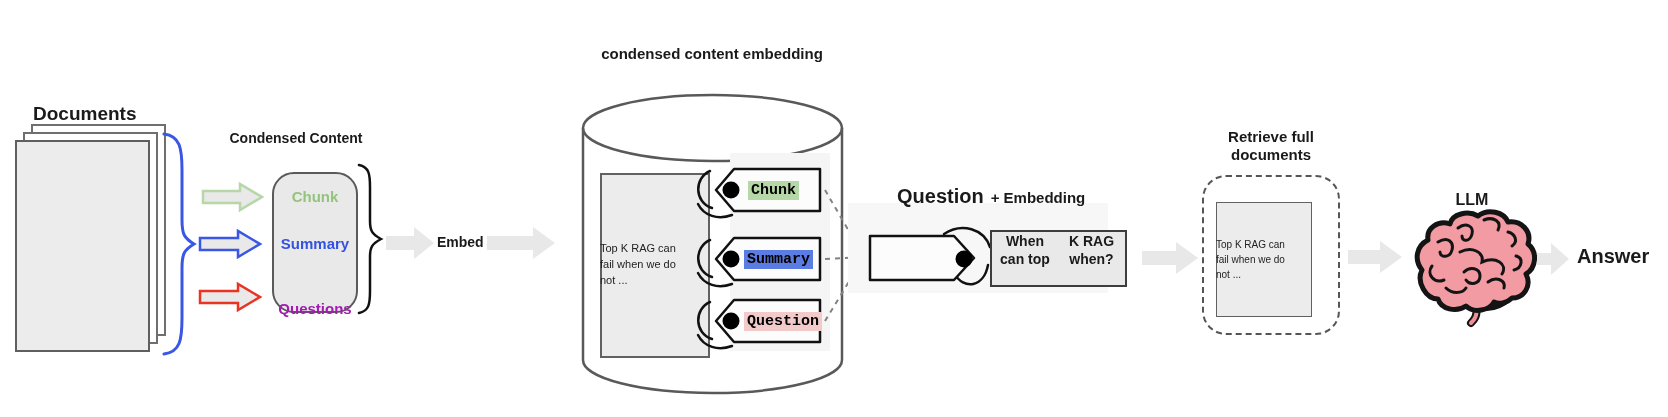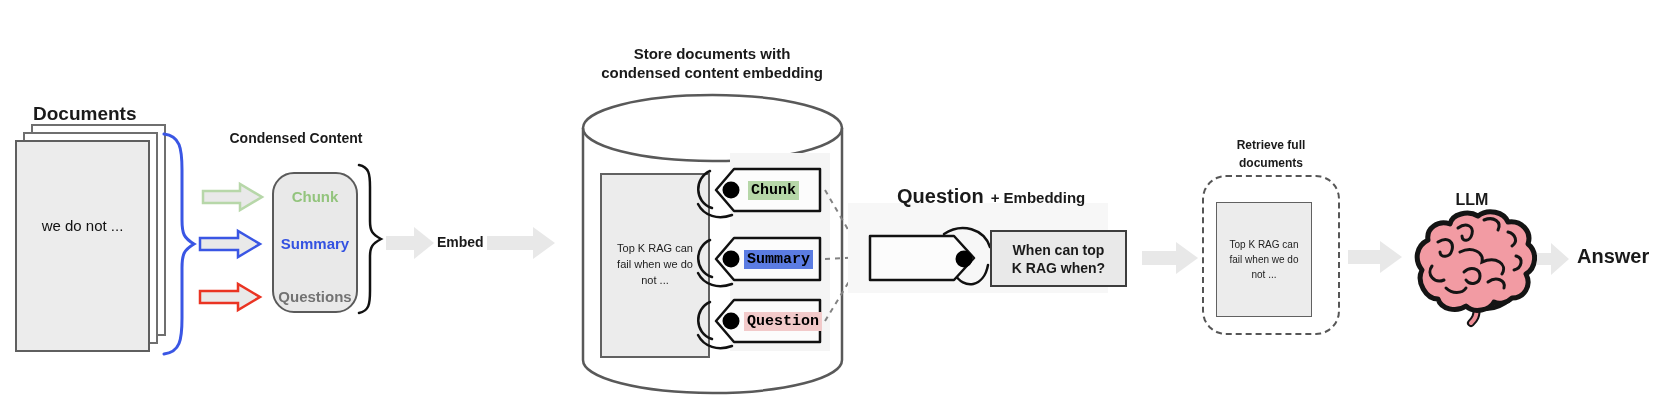--- a/index.html
+++ b/index.html
@@ -16,48 +16,47 @@
   .doc-lines{font-size:15px;line-height:23px;text-align:center;color:#111;}
   .hl-green{background:#b6d7a8;padding:1px 3px;}
   .hl-blue{background:#5b7ce2;padding:1px 3px;}
   .hl-pink{background:#f2caca;padding:1px 3px;}
   
   .cond-box{position:absolute;left:272px;top:172px;width:86px;height:141px;background:#e9e9e9;
     border:2px solid #5a5a5a;border-radius:22px;box-sizing:border-box;}
   .cond-item{position:absolute;left:262px;width:106px;text-align:center;font-weight:700;font-size:15px;}
   .c-green{color:#93c47d;}
   .c-blue{color:#3352e1;}
-  .c-red{color:#737373;}
+  .c-red{color:#a21caf;margin-top:12px;}
   
   .mini-doc{position:absolute;background:#ececec;border:2px solid #616161;box-sizing:border-box;}
-  .mini-text{position:absolute;text-align:center;color:#222;}
+  .mini-text{position:absolute;text-align:left;color:#222;}
   
   .qbox{position:absolute;left:990px;top:230px;width:137px;height:57px;background:#e9e9e9;
-    border:2px solid #3d3d3d;box-sizing:border-box;display:flex;flex-direction:column;justify-content:center;}
+    border:2px solid #3d3d3d;box-sizing:border-box;display:flex;flex-direction:row;justify-content:center;}
   .qbox div{text-align:center;font-weight:700;font-size:14px;line-height:18px;}
   
   .dashed-box{position:absolute;left:1202px;top:175px;width:138px;height:160px;border:2px dashed #555;
     border-radius:24px;box-sizing:border-box;}
   .backdrop{position:absolute;background:#f5f5f5;}
   .tag-label{position:absolute;font-family:"Liberation Mono","DejaVu Sans Mono",monospace;
     font-weight:700;font-size:15px;color:#000;white-space:nowrap;}
   svg{display:block;overflow:visible;}
 </style>
 </head>
 <body>
 
 <div id="canvas">
 
   <div class="abs bold" style="left:33px;top:103px;font-size:19px;">Documents</div>
 
   <div class="page" style="left:31px;top:124px;"></div>
   <div class="page" style="left:23px;top:132px;"></div>
   <div class="page front" style="left:15px;top:140px;"></div>
   <div class="abs doc-lines" style="left:15px;top:214px;width:135px;">
-    <div>we do not ...</div>
   </div>
 
   <svg class="abs" style="left:160px;top:132px;" width="40" height="224" viewBox="0 0 40 224">
     <path d="M 4,2 C 20,4 22,16 22,38 L 22,88 C 22,102 24,106 34,112 C 24,118 22,122 22,136 L 22,186 C 22,208 20,220 4,222" fill="none" stroke="#3a56e4" stroke-width="3" stroke-linecap="round"></path>
   </svg>
 
   <svg class="abs" style="left:202px;top:182px;" width="63" height="30" viewBox="0 0 63 30">
     <polygon points="1,9 38,9 38,2 60,15 38,28 38,21 1,21" fill="#e9e9e9" stroke="#b7d7a9" stroke-width="2.5"></polygon>
   </svg>
   <svg class="abs" style="left:199px;top:229px;" width="64" height="30" viewBox="0 0 64 30">
@@ -79,21 +78,20 @@
 
   <svg class="abs" style="left:386px;top:225px;" width="48" height="36" viewBox="0 0 48 36">
     <polygon points="0,11 28,11 28,2 48,18 28,34 28,25 0,25" fill="#e8e8e8"></polygon>
   </svg>
   <div class="abs bold" style="left:437px;top:234px;font-size:14px;">Embed</div>
   <svg class="abs" style="left:487px;top:225px;" width="68" height="36" viewBox="0 0 68 36">
     <polygon points="0,11 46,11 46,2 68,18 46,34 46,25 0,25" fill="#e8e8e8"></polygon>
   </svg>
 
   <div class="abs bold ctr" style="left:562px;top:44px;width:300px;font-size:15px;line-height:19px;">
-    <div>Store documents with</div>
     <div>condensed content embedding</div>
   </div>
 
   <svg class="abs" style="left:570px;top:90px;" width="290" height="320" viewBox="0 0 290 320">
     <path d="M 13,38 L 13,270 A 129.5,33 0 0 0 272,270 L 272,38 Z" fill="#ffffff" stroke="none"></path>
     <ellipse cx="142.5" cy="38" rx="129.5" ry="33" fill="#ffffff" stroke="#595959" stroke-width="2.5"></ellipse>
     <path d="M 13,38 L 13,270" fill="none" stroke="#595959" stroke-width="2.5"></path>
     <path d="M 272,38 L 272,270" fill="none" stroke="#595959" stroke-width="2.5"></path>
     <path d="M 13,270 A 129.5,33 0 0 0 272,270" fill="none" stroke="#595959" stroke-width="2.5"></path>
   </svg>
@@ -154,21 +152,21 @@
 
   <div class="qbox">
     <div>When can top</div>
     <div>K RAG when?</div>
   </div>
 
   <svg class="abs" style="left:1142px;top:240px;" width="56" height="36" viewBox="0 0 56 36">
     <polygon points="0,11 34,11 34,2 56,18 34,34 34,25 0,25" fill="#e8e8e8"></polygon>
   </svg>
 
-  <div class="abs bold ctr" style="left:1201px;top:136px;width:140px;font-size:12px;line-height:18px;">
+  <div class="abs bold ctr" style="left:1201px;top:128px;width:140px;font-size:15px;line-height:18px;">
     <div>Retrieve full</div>
     <div>documents</div>
   </div>
   <div class="dashed-box"></div>
   <div class="mini-doc" style="left:1216px;top:202px;width:96px;height:115px;border-width:1.5px;"></div>
   <div class="mini-text" style="left:1216px;top:237px;width:96px;font-size:10px;line-height:15px;">
     <div>Top K RAG can</div>
     <div>fail when we do</div>
     <div>not ...</div>
   </div>

